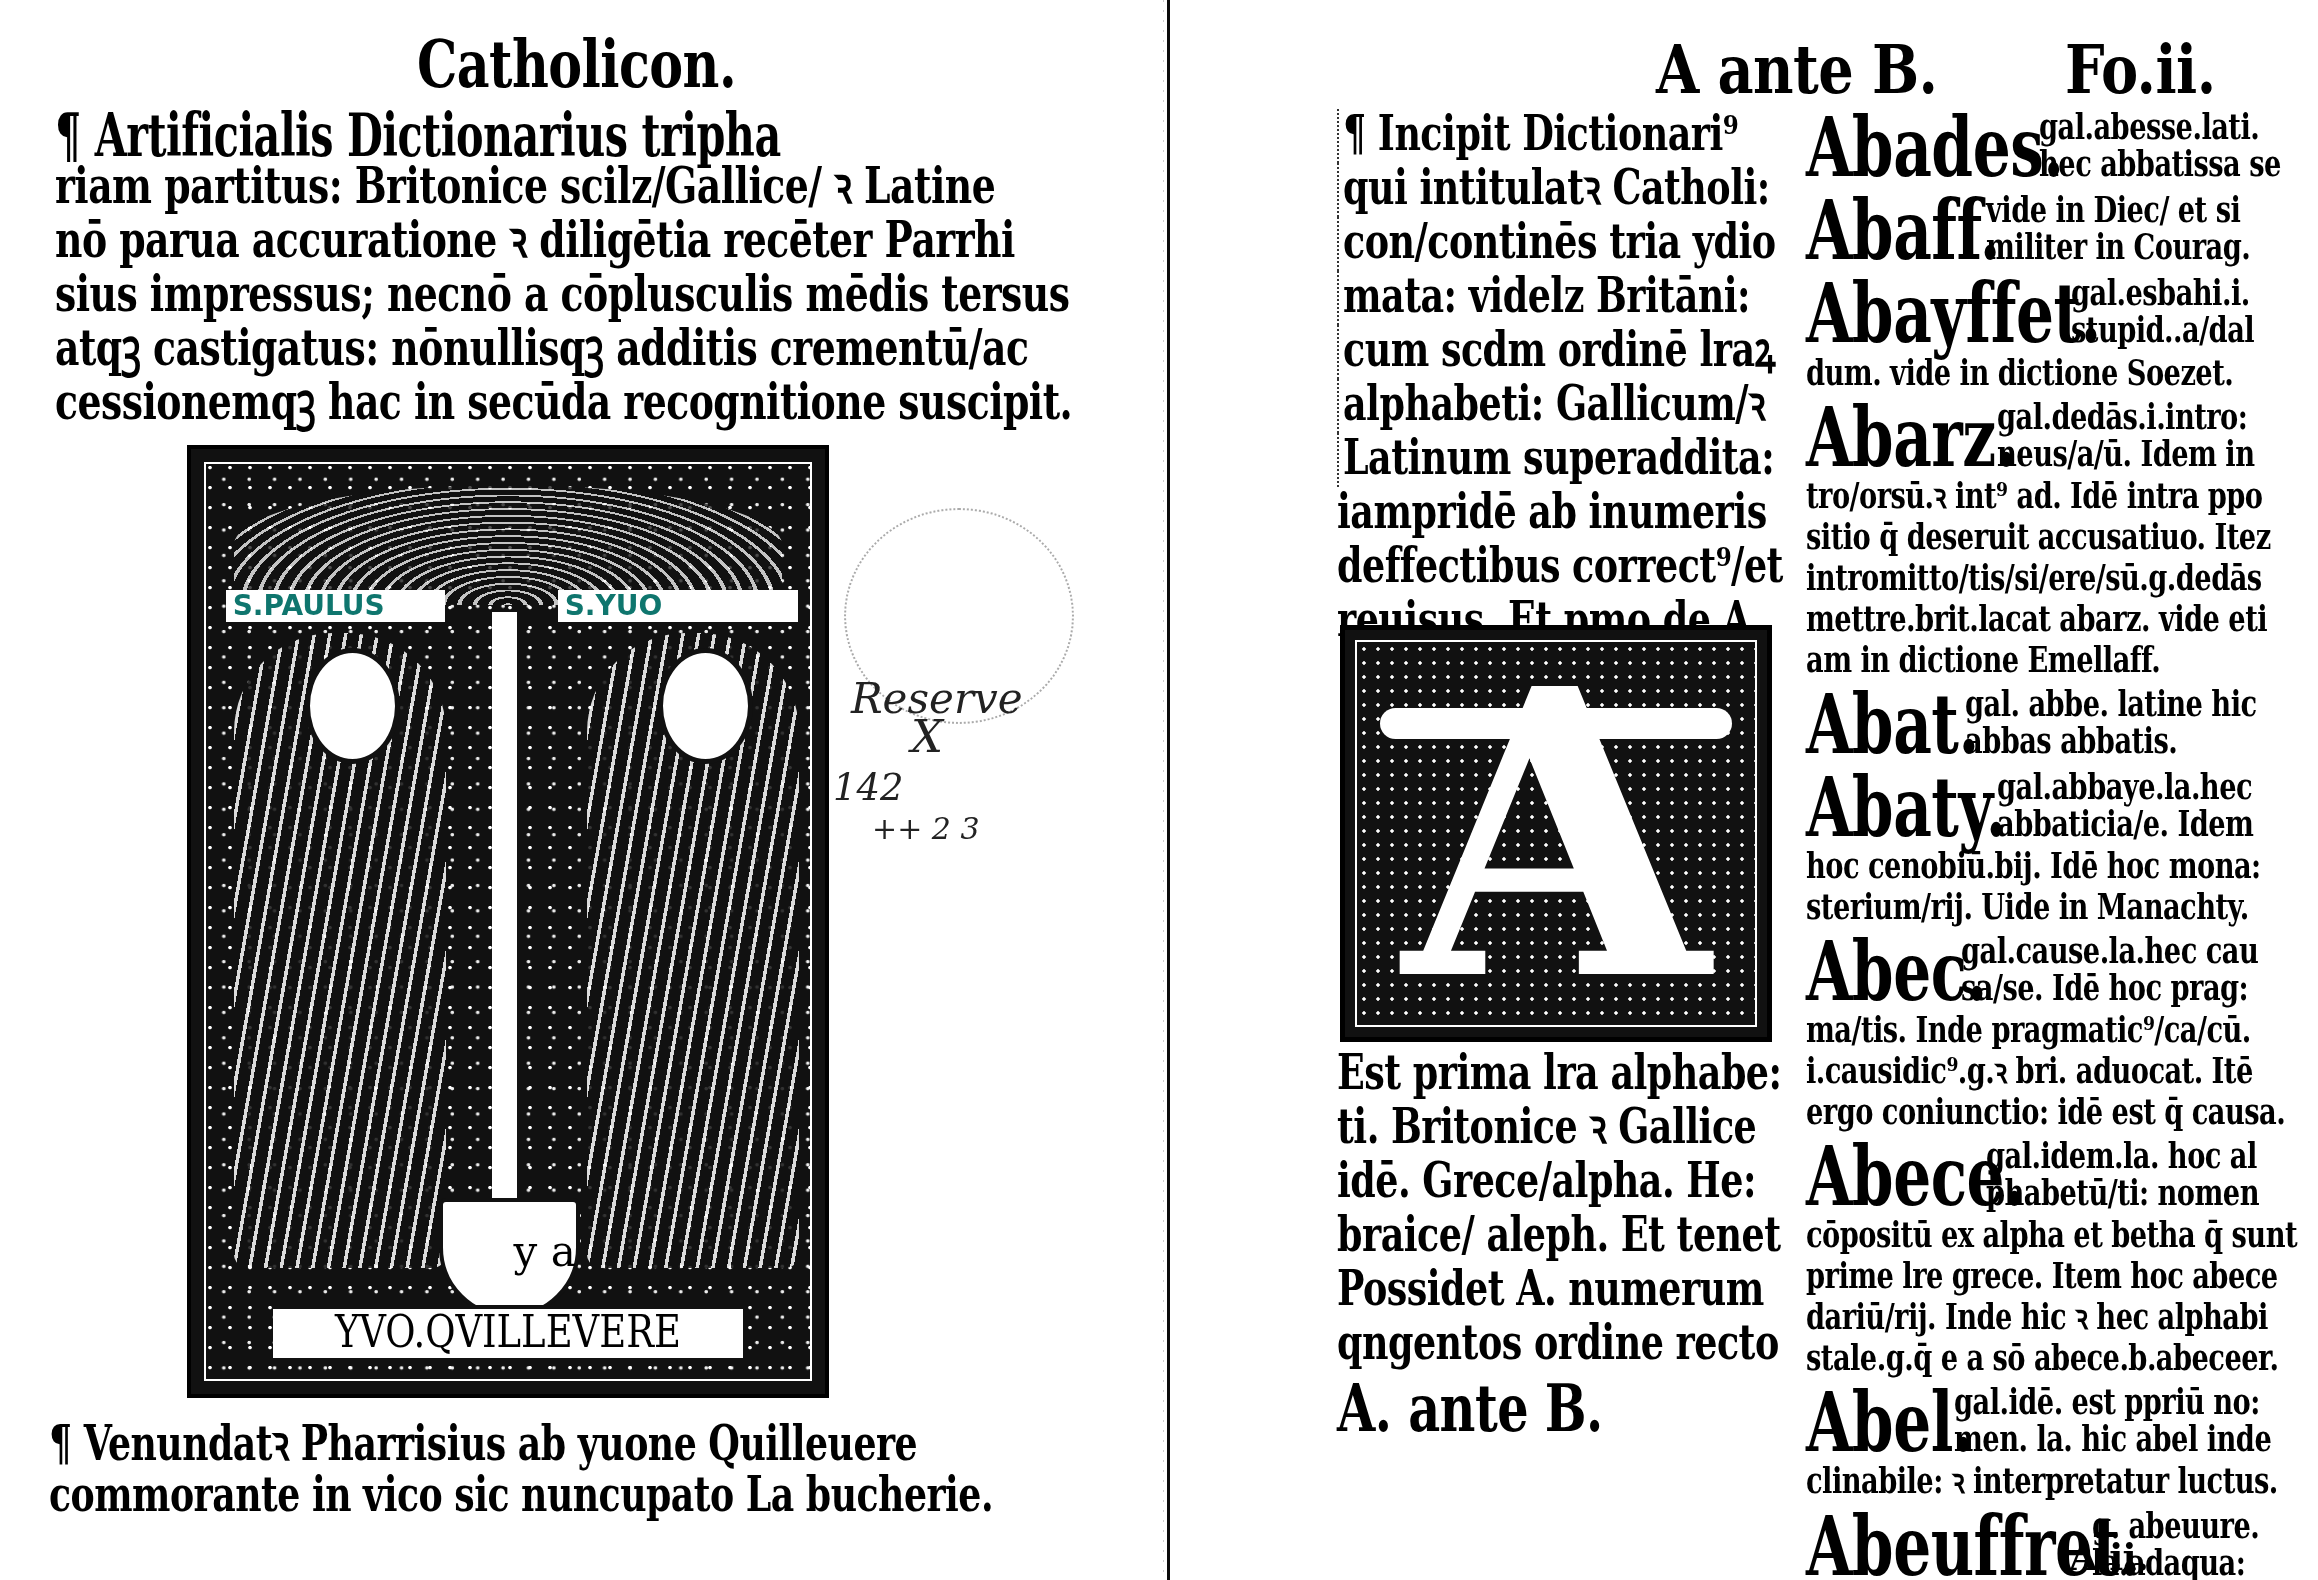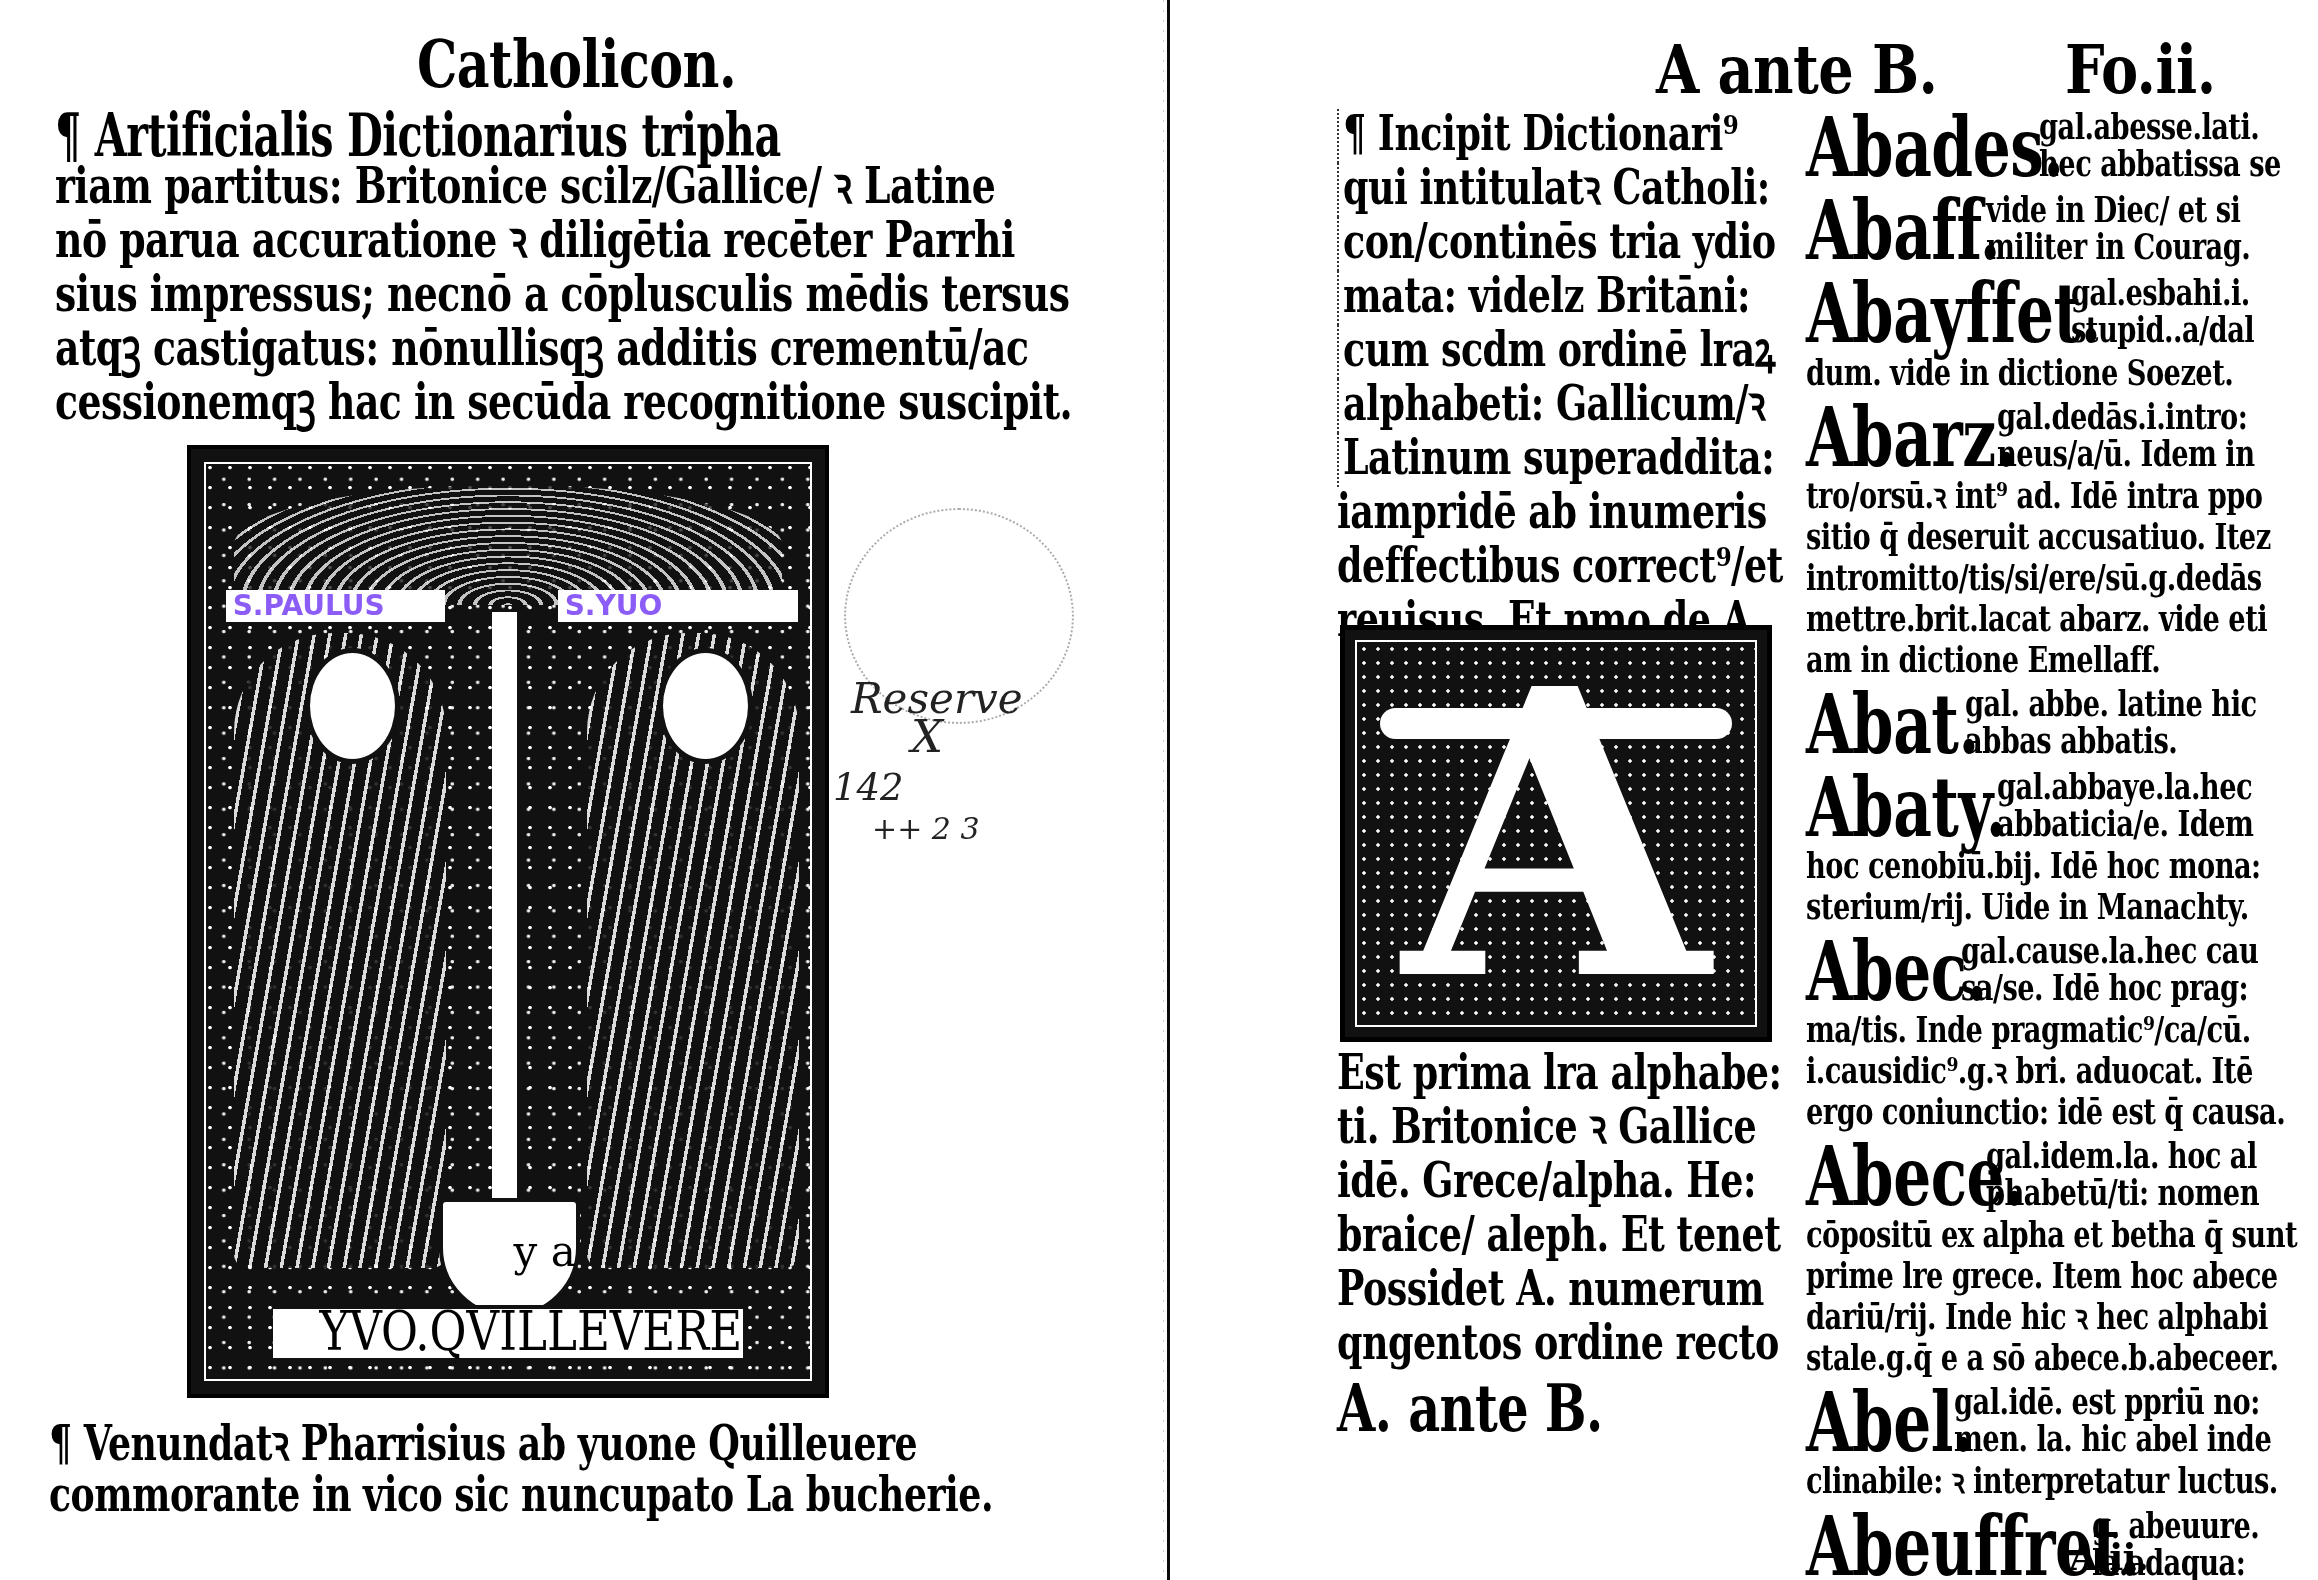--- a/index.html
+++ b/index.html
@@ -23,38 +23,38 @@
   .woodcut { position: absolute; left: 187px; top: 445px; width: 642px; height: 953px;
              background: #111; border: 4.2px solid #000; box-sizing: border-box; }
   .woodcut .inner { position: absolute; left: 12.7px; top: 12.7px; right: 12.7px; bottom: 12.7px; border: 2.8px solid #fff;
     background:
       radial-gradient(circle at 20% 18%, #fff 0 1.4px, transparent 2.1px) 0 0/20px 20px,
       radial-gradient(circle at 70% 60%, #eee 0 1.4px, transparent 2.1px) 0 0/25.4px 25.4px,
       #111; }
   .wc-foliage { position: absolute; left: 28px; right: 28px; top: 21px; height: 120px;
     background: repeating-radial-gradient(ellipse at 50% 100%, #fff 0 4.2px, #111 4.2px 15.5px); opacity: .75;
     border-radius: 50% 50% 10% 10%; }
-  .wc-label { position: absolute; top: 126px; height: 32px; background: #fff; color: #8b5cf6;
+  .wc-label { position: absolute; top: 126px; height: 32px; background: #fff; color: #0f766e;
               font-size: 28px; font-family: "DejaVu Sans", sans-serif; font-weight: bold; line-height: 32px; padding: 0 7px; }
   .wc-label.l { left: 20px; width: 205px; }
   .wc-label.r { left: 352px; width: 226px; }
   .wc-trunk { position: absolute; left: 286px; top: 148px; width: 25.4px; height: 635px; background: #fff; }
   .wc-figure { position: absolute; top: 169px; width: 212px; height: 635px; border-radius: 99px 99px 14px 14px;
     background: repeating-linear-gradient(100deg, #fff 0 3.5px, #111 3.5px 15.5px); opacity: .85; }
   .wc-figure.l { left: 28px; }
   .wc-figure.r { left: 381px; }
   .wc-head { position: absolute; top: 184px; width: 85px; height: 106px; border-radius: 50%; background: #fff; border: 5.6px solid #111; }
   .wc-head.l { left: 99px; }
   .wc-head.r { left: 452px; }
   .wc-shield { position: absolute; left: 233px; top: 734px; width: 141px; height: 120px; background: #fff;
                border-radius: 7px 7px 71px 71px; border: 4.2px solid #111; box-sizing: border-box;
                font-size: 42px; font-family: "DejaVu Serif", serif; text-align: right; line-height: 99px; }
   .wc-ribbon { position: absolute; left: 67px; right: 67px; bottom: 17.7px; height: 49px; background: #fff;
                border-top: 4.2px solid #111; border-bottom: 4.2px solid #111; text-align: center;
-               font-size: 55px; font-family: "DejaVu Serif", serif; line-height: 45px; }
+               font-size: 45px; font-family: "DejaVu Serif", serif; line-height: 45px; }
   .wc-ribbon span { display: inline-block; transform: scaleX(0.82); }
 
   .stamp { position: absolute; left: 844px; top: 508px; width: 226px; height: 212px; border-radius: 50%;
            border: 2.1px dotted #666; opacity: .55; }
   .manu { position: absolute; font-family: "DejaVu Serif", serif; font-style: italic; color: #222; white-space: nowrap; }
   .manu.reserve { left: 851px; top: 674px; font-size: 42px; }
   .manu.x { left: 911px; top: 710px; font-size: 45px; }
   .manu.num1 { left: 833px; top: 766px; font-size: 37px; }
   .manu.num2 { left: 872px; top: 811px; font-size: 30px; }
 

